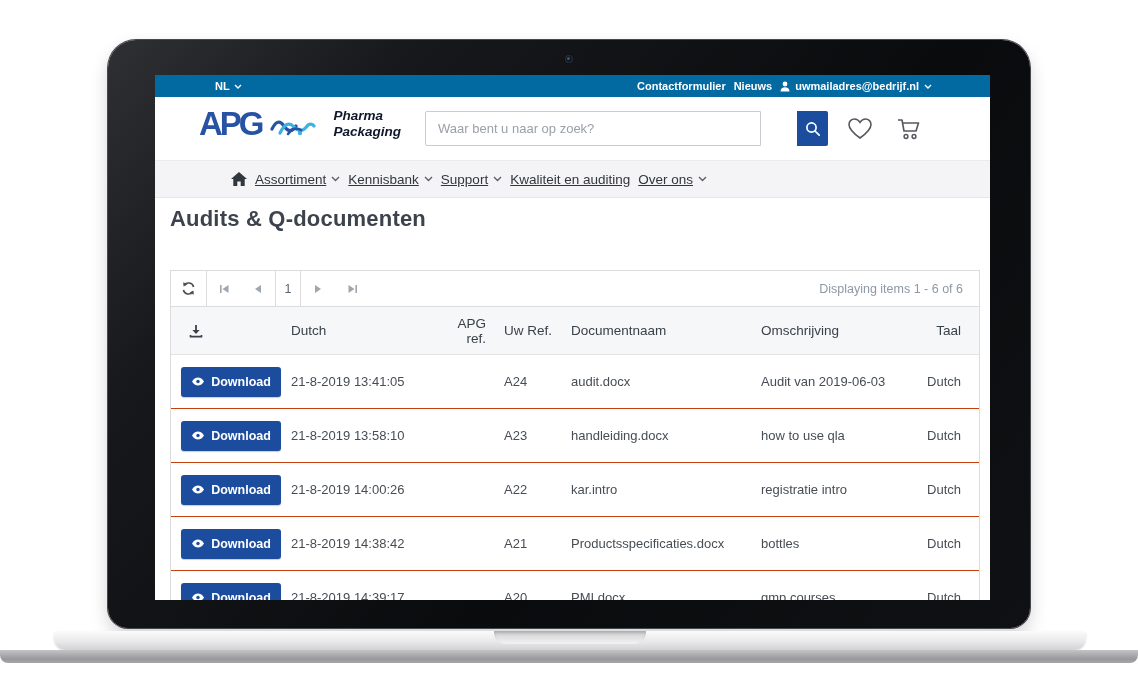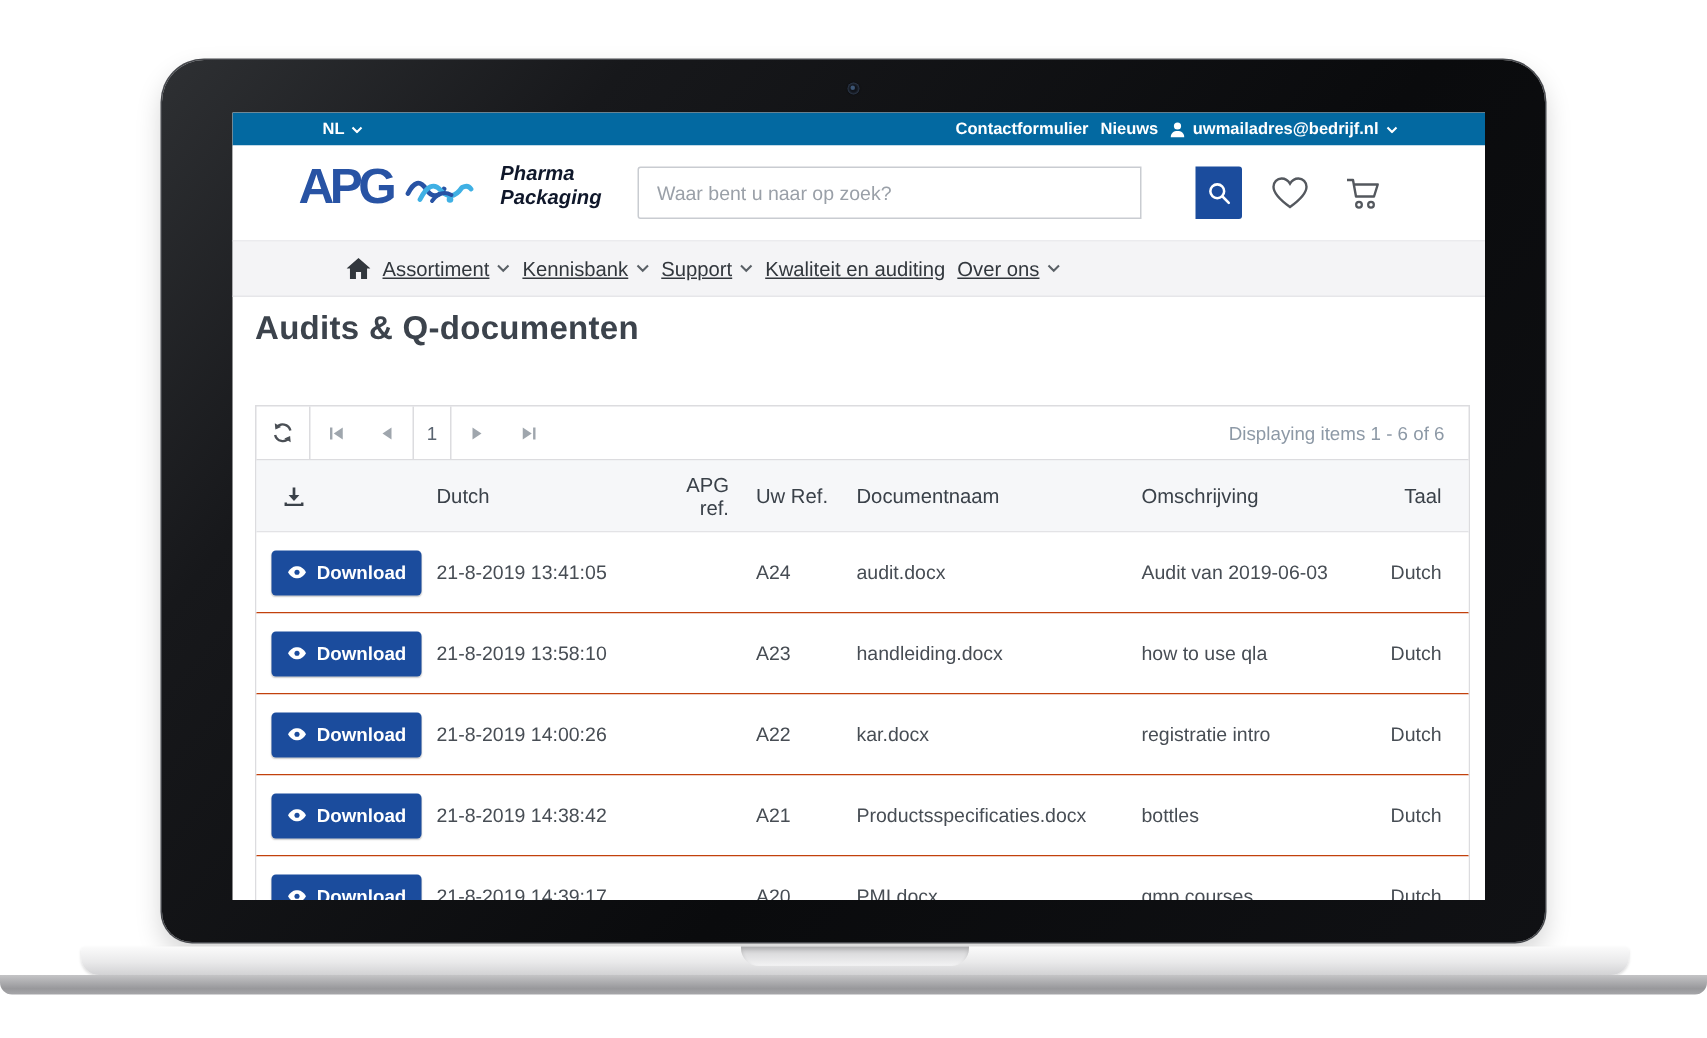--- a/index.html
+++ b/index.html
@@ -338,21 +338,21 @@
                   <path d="M1 4.5 C3 1.2 5 0.5 7 0.5 C9 0.5 11 1.2 13 4.5 C11 7.8 9 8.5 7 8.5 C5 8.5 3 7.8 1 4.5 Z" fill="#fff"></path>
                   <circle cx="7" cy="4.5" r="1.7" fill="#1b4c9d"></circle>
                 </svg>
               </span>
           <span>Download</span>
         </button>
           </span>
         <span class="c2">21-8-2019 14:00:26</span>
         <span class="c3"></span>
         <span class="c4">A22</span>
-        <span class="c5">kar.docx</span>
+        <span class="c5">kar.intro</span>
         <span class="c6">registratie intro</span>
         <span class="c7">Dutch</span>
       </div>
 
       <div class="trow">
         <span class="c1">
             <button class="dlbtn">
           <span>
                 <svg width="14" height="9" viewBox="0 0 14 9">
                   <path d="M1 4.5 C3 1.2 5 0.5 7 0.5 C9 0.5 11 1.2 13 4.5 C11 7.8 9 8.5 7 8.5 C5 8.5 3 7.8 1 4.5 Z" fill="#fff"></path>

